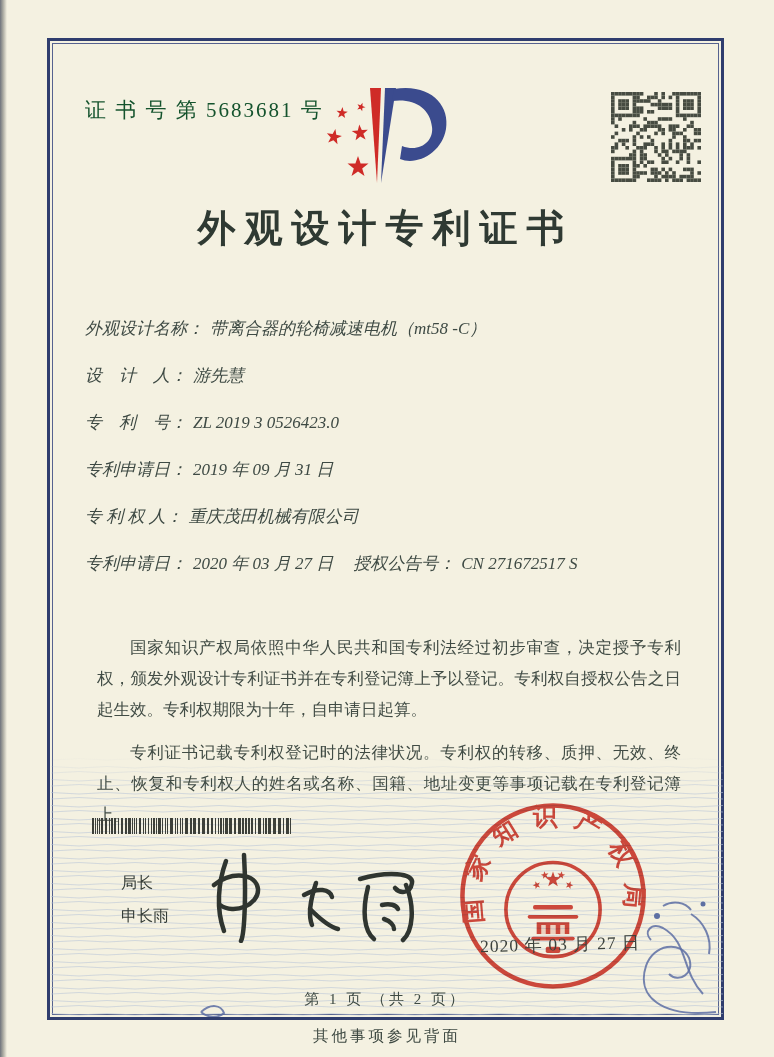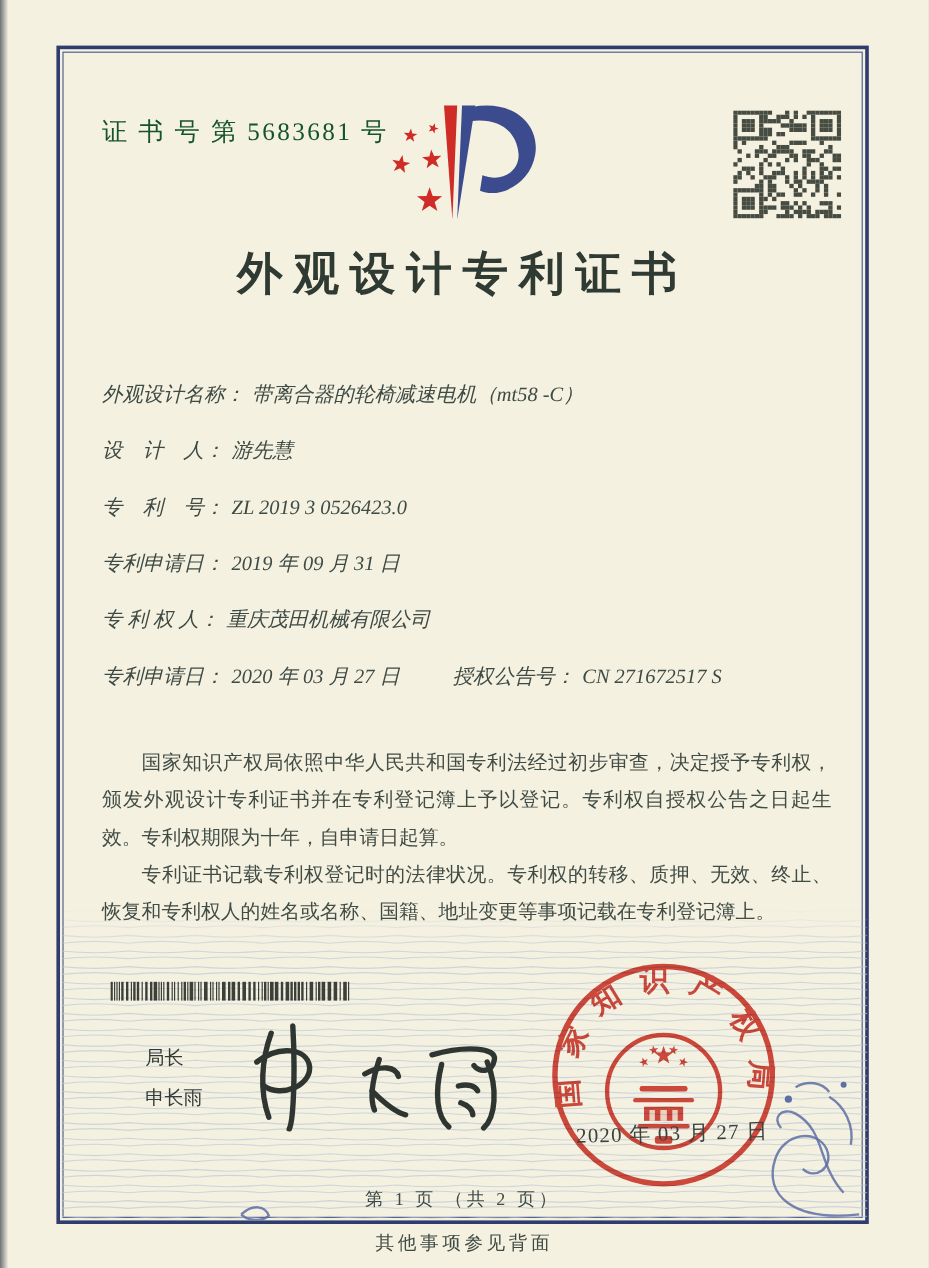--- a/index.html
+++ b/index.html
@@ -20,25 +20,25 @@
   .logo{position:absolute;left:318px;top:83px;width:137px;height:112px;}
   .qr{position:absolute;left:611px;top:92px;width:90px;height:90px;}
 
   .title{position:absolute;left:47px;top:203px;width:677px;text-align:center;
     font-size:38px;font-weight:bold;letter-spacing:9px;color:#2f3a33;}
 
   .fields{position:absolute;left:85px;top:305px;width:615px;font-size:17px;}
   .field-row{display:flex;align-items:center;height:47px;white-space:nowrap;font-style:italic;}
   .flabel{flex:none;}
   .fvalue{margin-left:6px;}
-  .pair2{margin-left:44px;}
+  .pair2{margin-left:20px;}
 
   .paragraphs{position:absolute;left:85px;top:620px;width:608px;
     font-size:16.5px;line-height:31px;text-align:justify;color:#414c45;}
-  .paragraphs p{margin:0;text-indent:2em;}
+  .paragraphs p{margin:12px;text-indent:2em;}
 
   .blue-panel{position:absolute;left:51px;top:756px;width:672px;height:261px;
     -webkit-mask-image:linear-gradient(to bottom,rgba(0,0,0,0),#000 14%);
     mask-image:linear-gradient(to bottom,rgba(0,0,0,0),#000 14%);}
 
   .barcode{position:absolute;left:92px;top:818px;width:201px;height:16px;}
 
   .director{position:absolute;left:105px;top:866px;font-size:16px;color:#333b36;line-height:33px;margin-left:16px;}
   .signature{position:absolute;left:198px;top:843px;width:230px;height:100px;}
 

